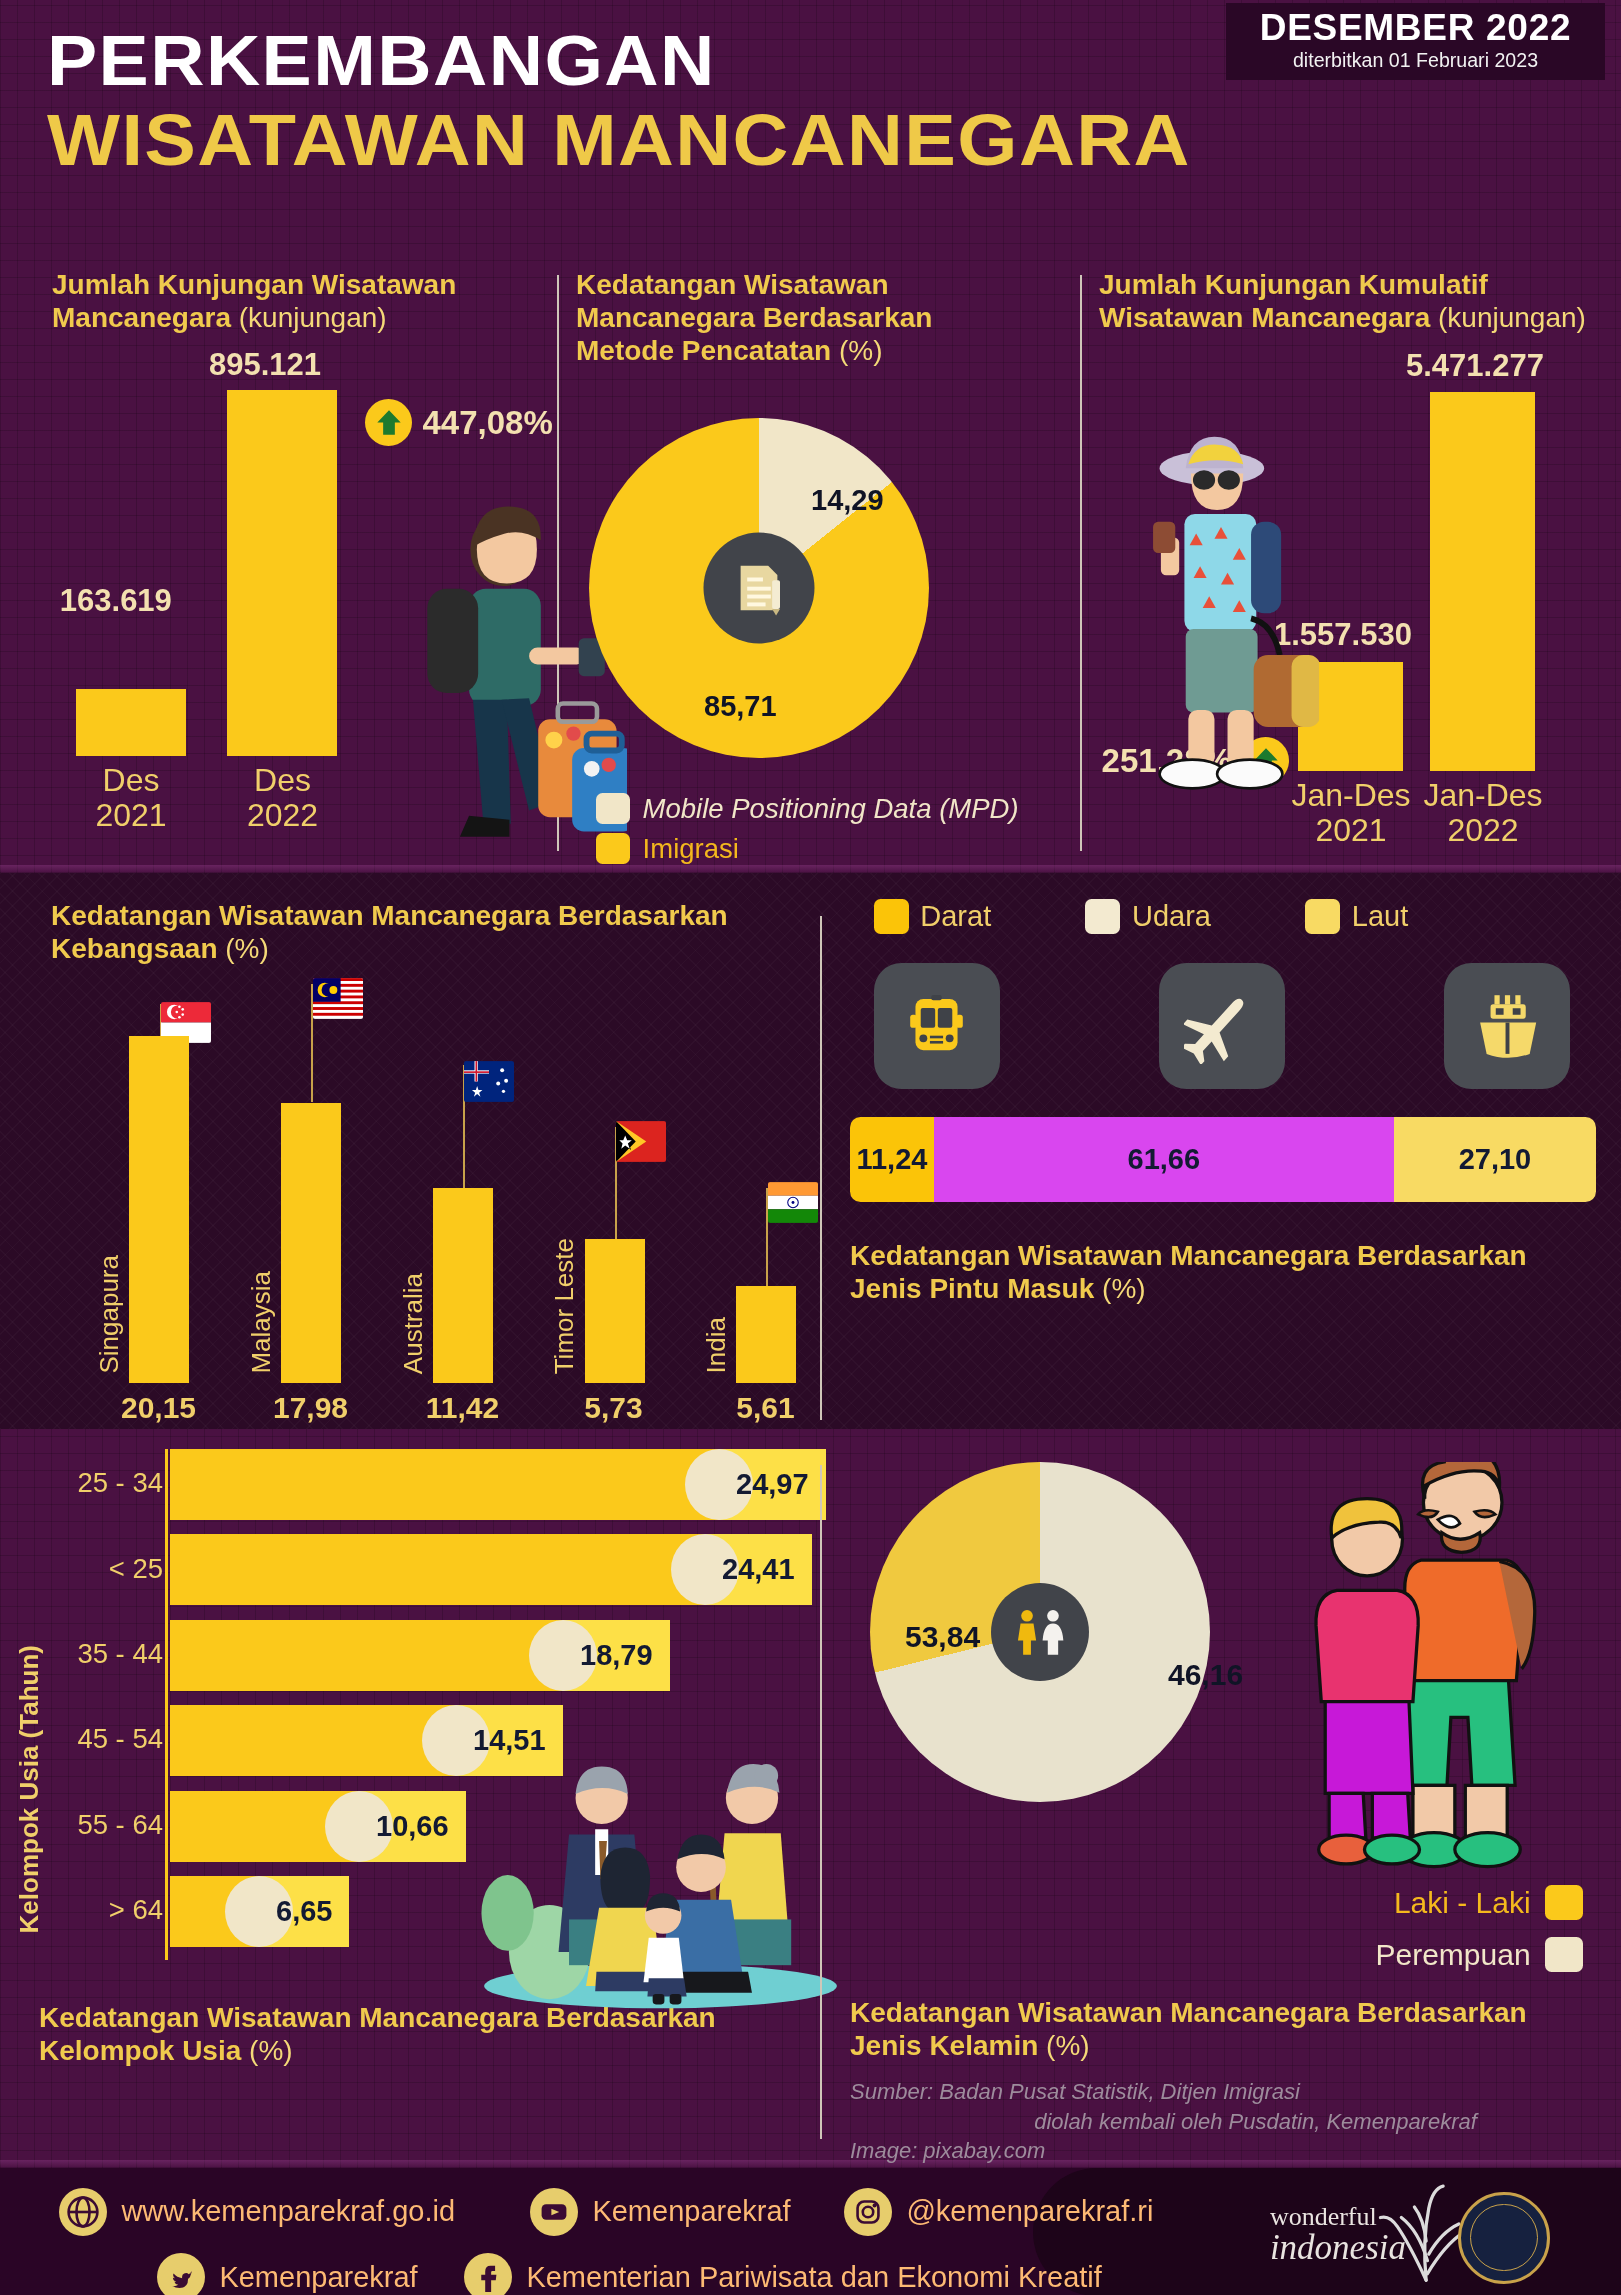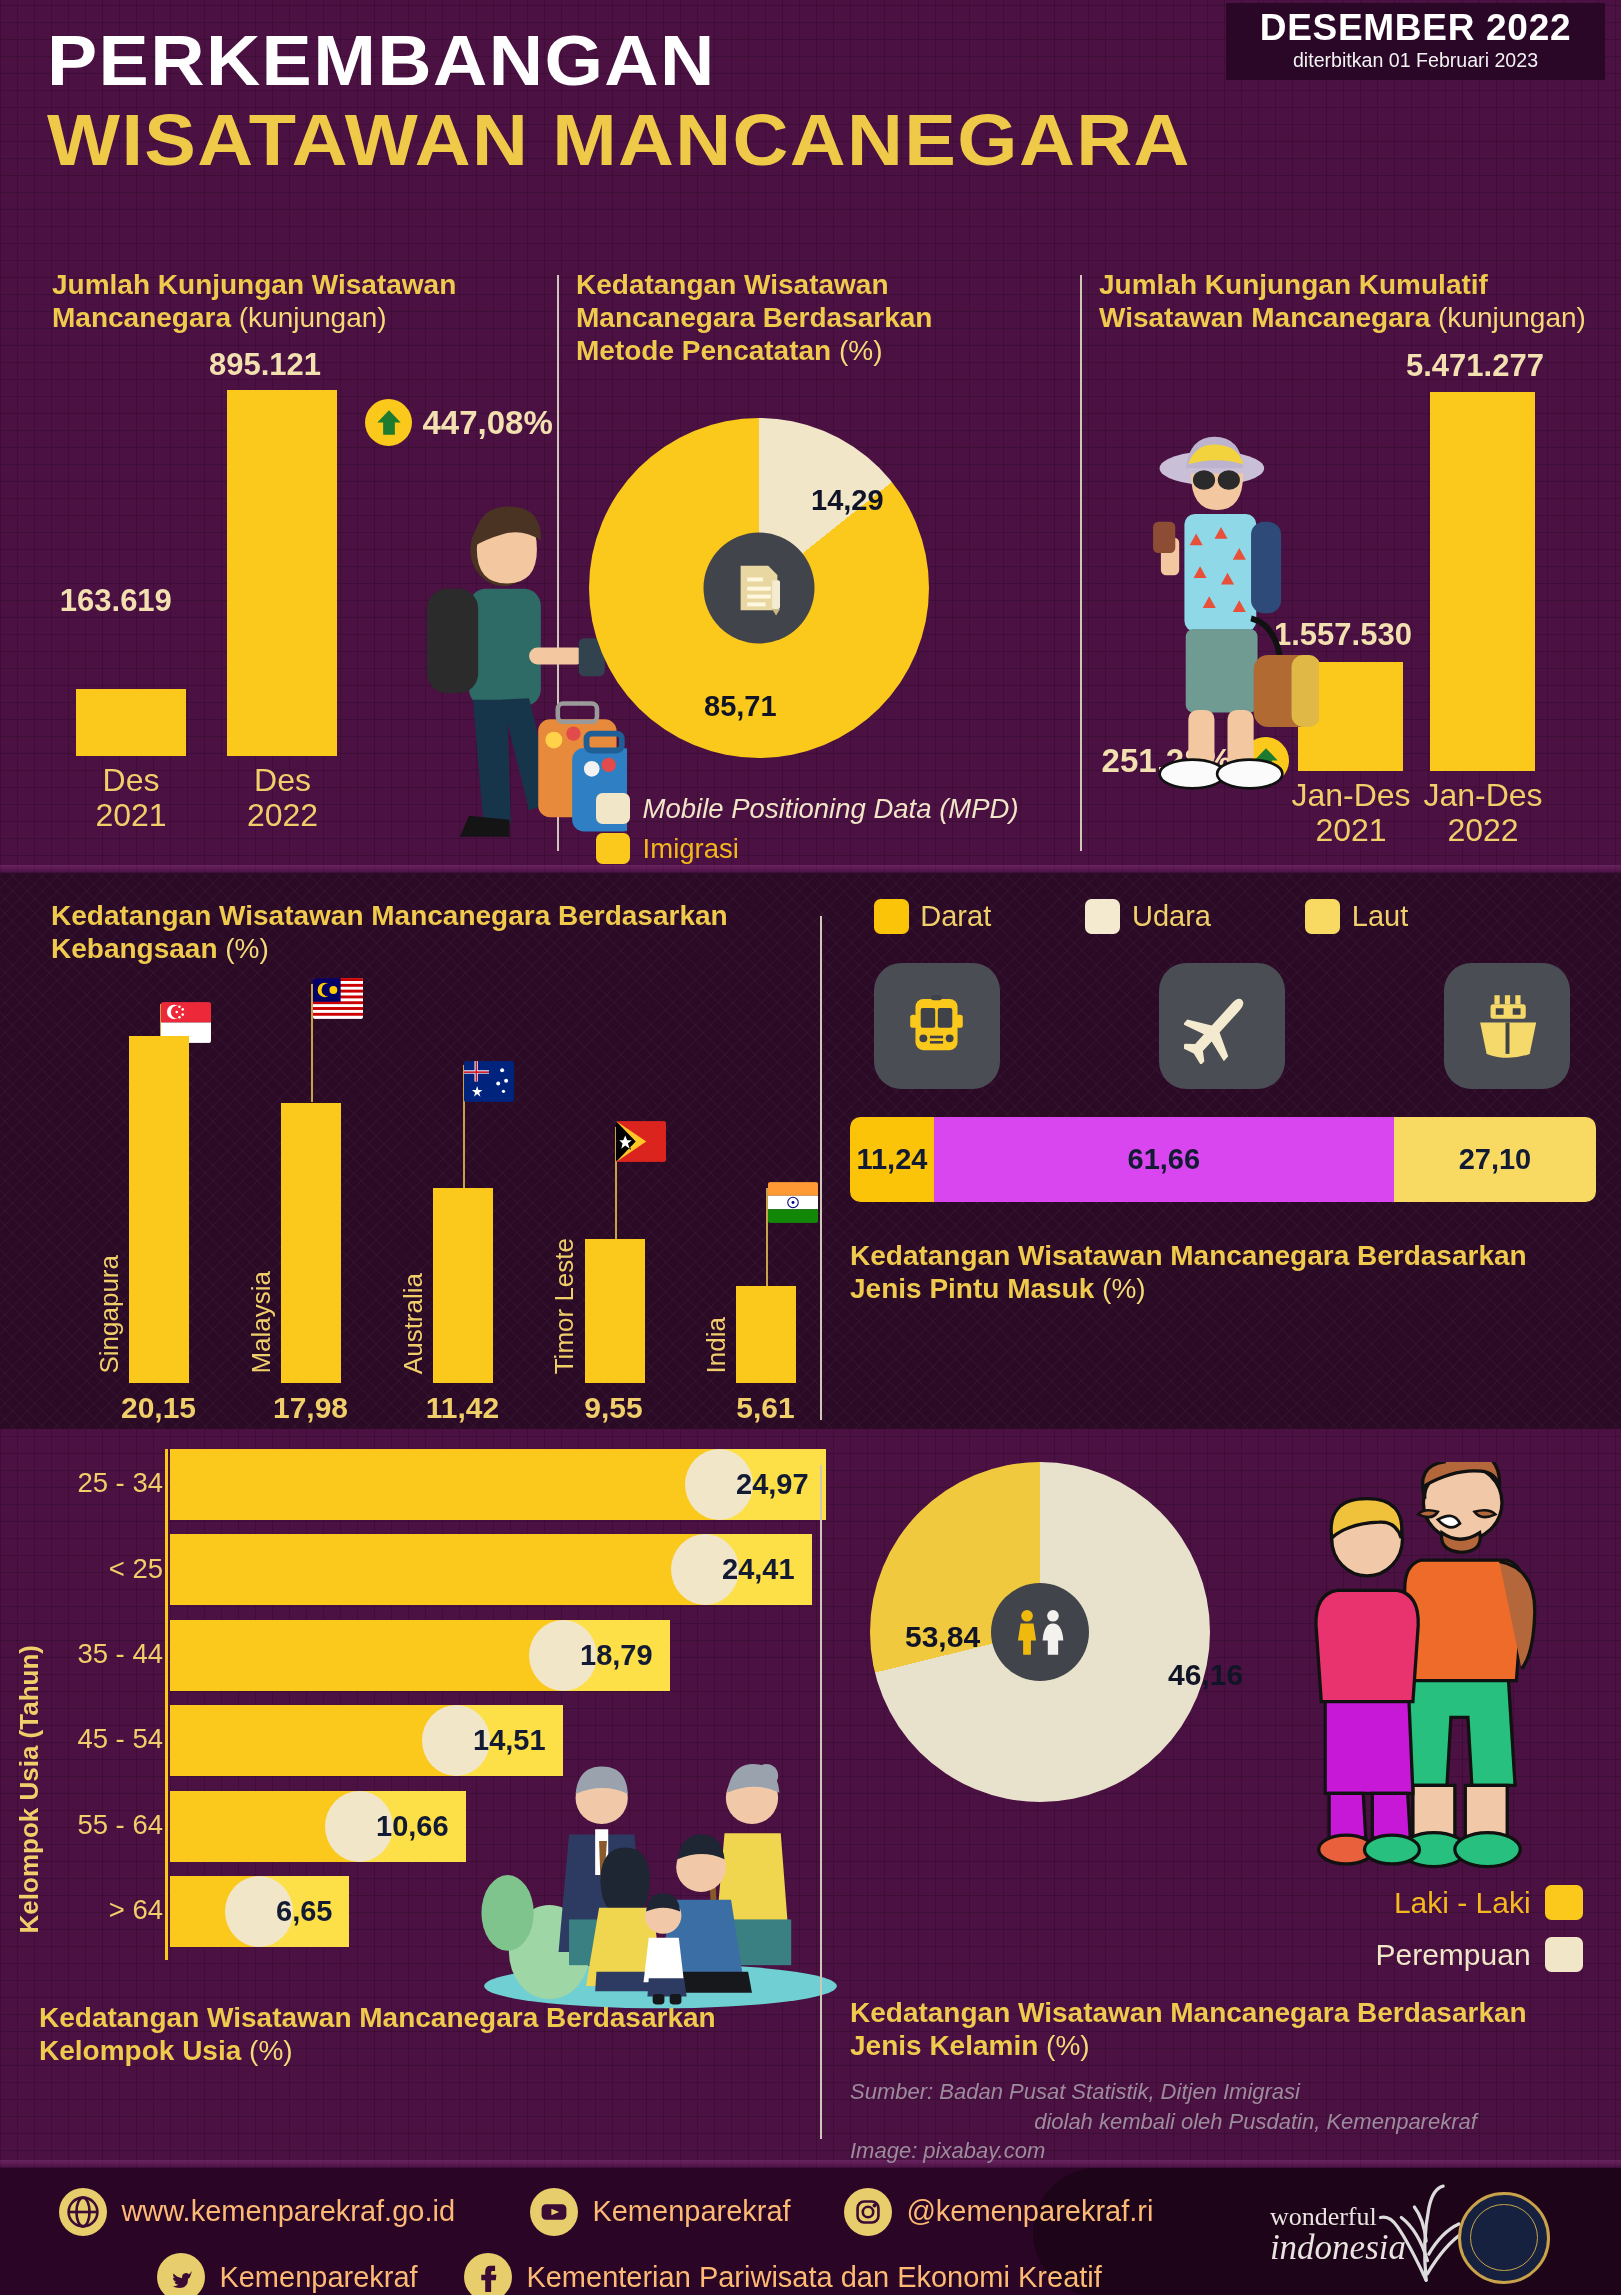--- a/index.html
+++ b/index.html
@@ -415,21 +415,21 @@
         <svg width="50" height="41" viewBox="0 0 76 62">
             <rect width="76" height="62" fill="#dc241f"></rect>
             <polygon points="0,0 46,31 0,62" fill="#ffc726"></polygon>
             <polygon points="0,0 30,31 0,62" fill="#000"></polygon>
             <polygon points="13,31 16,24 19,31 26,31 20,36 23,44 16,39 9,44 12,36 6,31"></polygon>
             <polygon points="14,22 17,29 24,29 18,34 21,42 14,37 8,42 10,34 5,29 11,29" fill="#fff"></polygon>
           </svg>
       </div>
       <div class="nbar" style="left:534px; height:144px;"></div>
       <div class="nlabel" style="left:498px;">Timor Leste</div>
-      <div class="nval" style="left:481px; width:163px;">9,55</div>
+      <div class="nval" style="left:481px; width:163px;">5,73</div>
 
       <div class="flagpole" style="left:715px; bottom:97px; height:98px;"></div>
       <div class="flag" style="left:717px; bottom:160px;">
         <svg width="50" height="41" viewBox="0 0 76 62">
             <rect width="76" height="20.7" fill="#ff9933"></rect>
             <rect y="20.7" width="76" height="20.6" fill="#fff"></rect>
             <rect y="41.3" width="76" height="20.7" fill="#138808"></rect>
             <circle cx="38" cy="31" r="8" fill="none" stroke="#000080" stroke-width="1.6"></circle>
             <circle cx="38" cy="31" r="2.2" fill="#000080"></circle>
           </svg>

